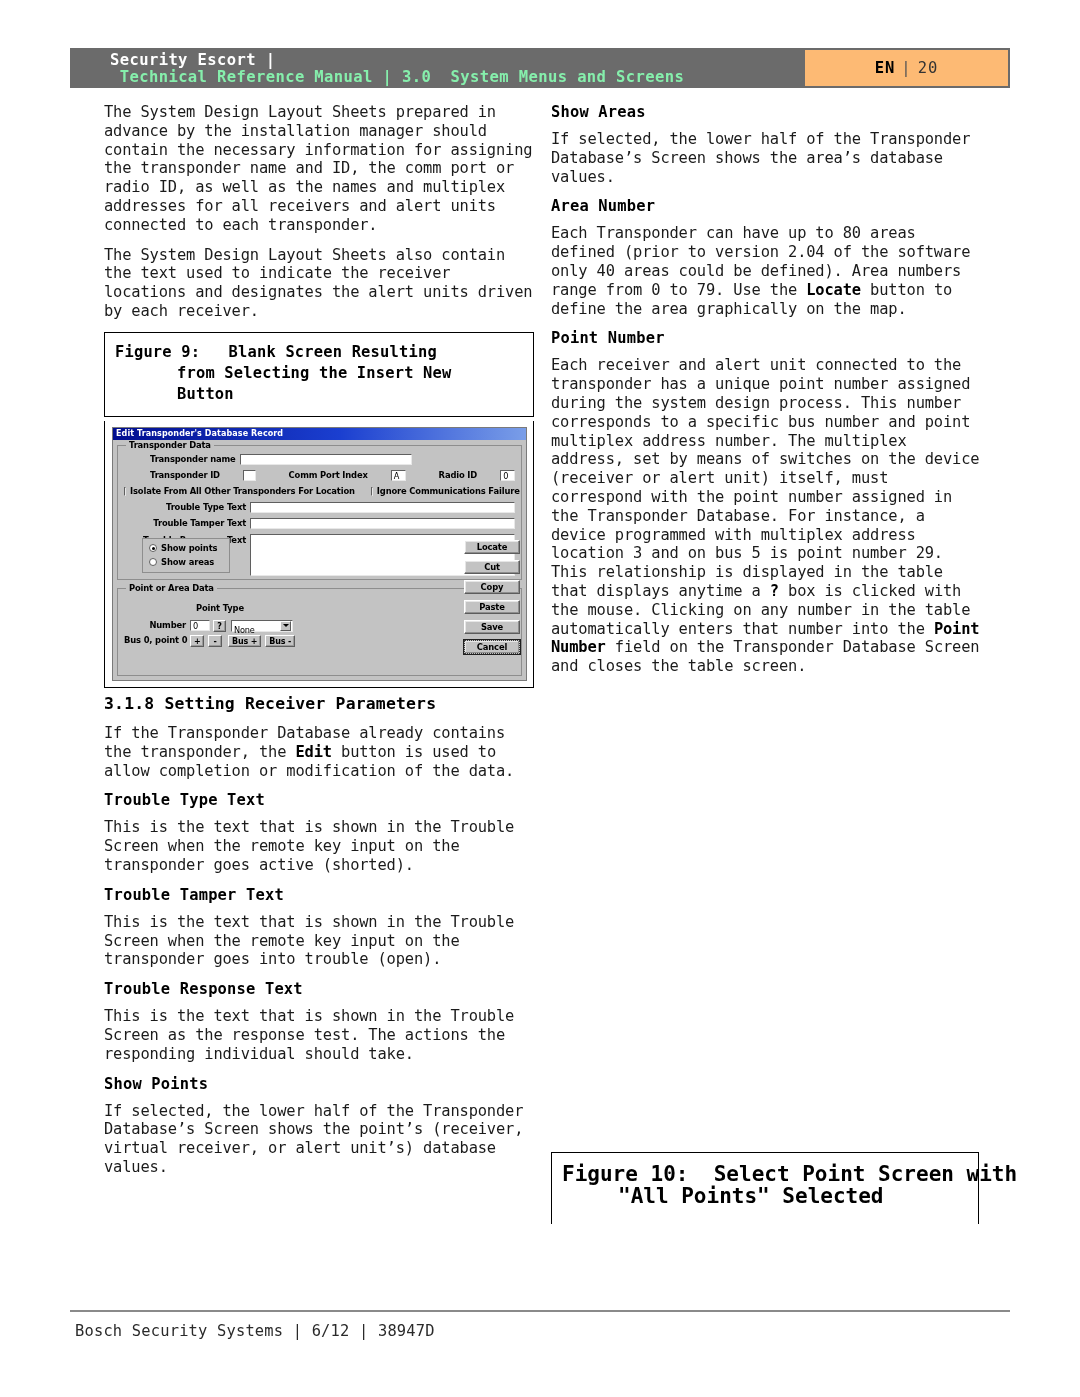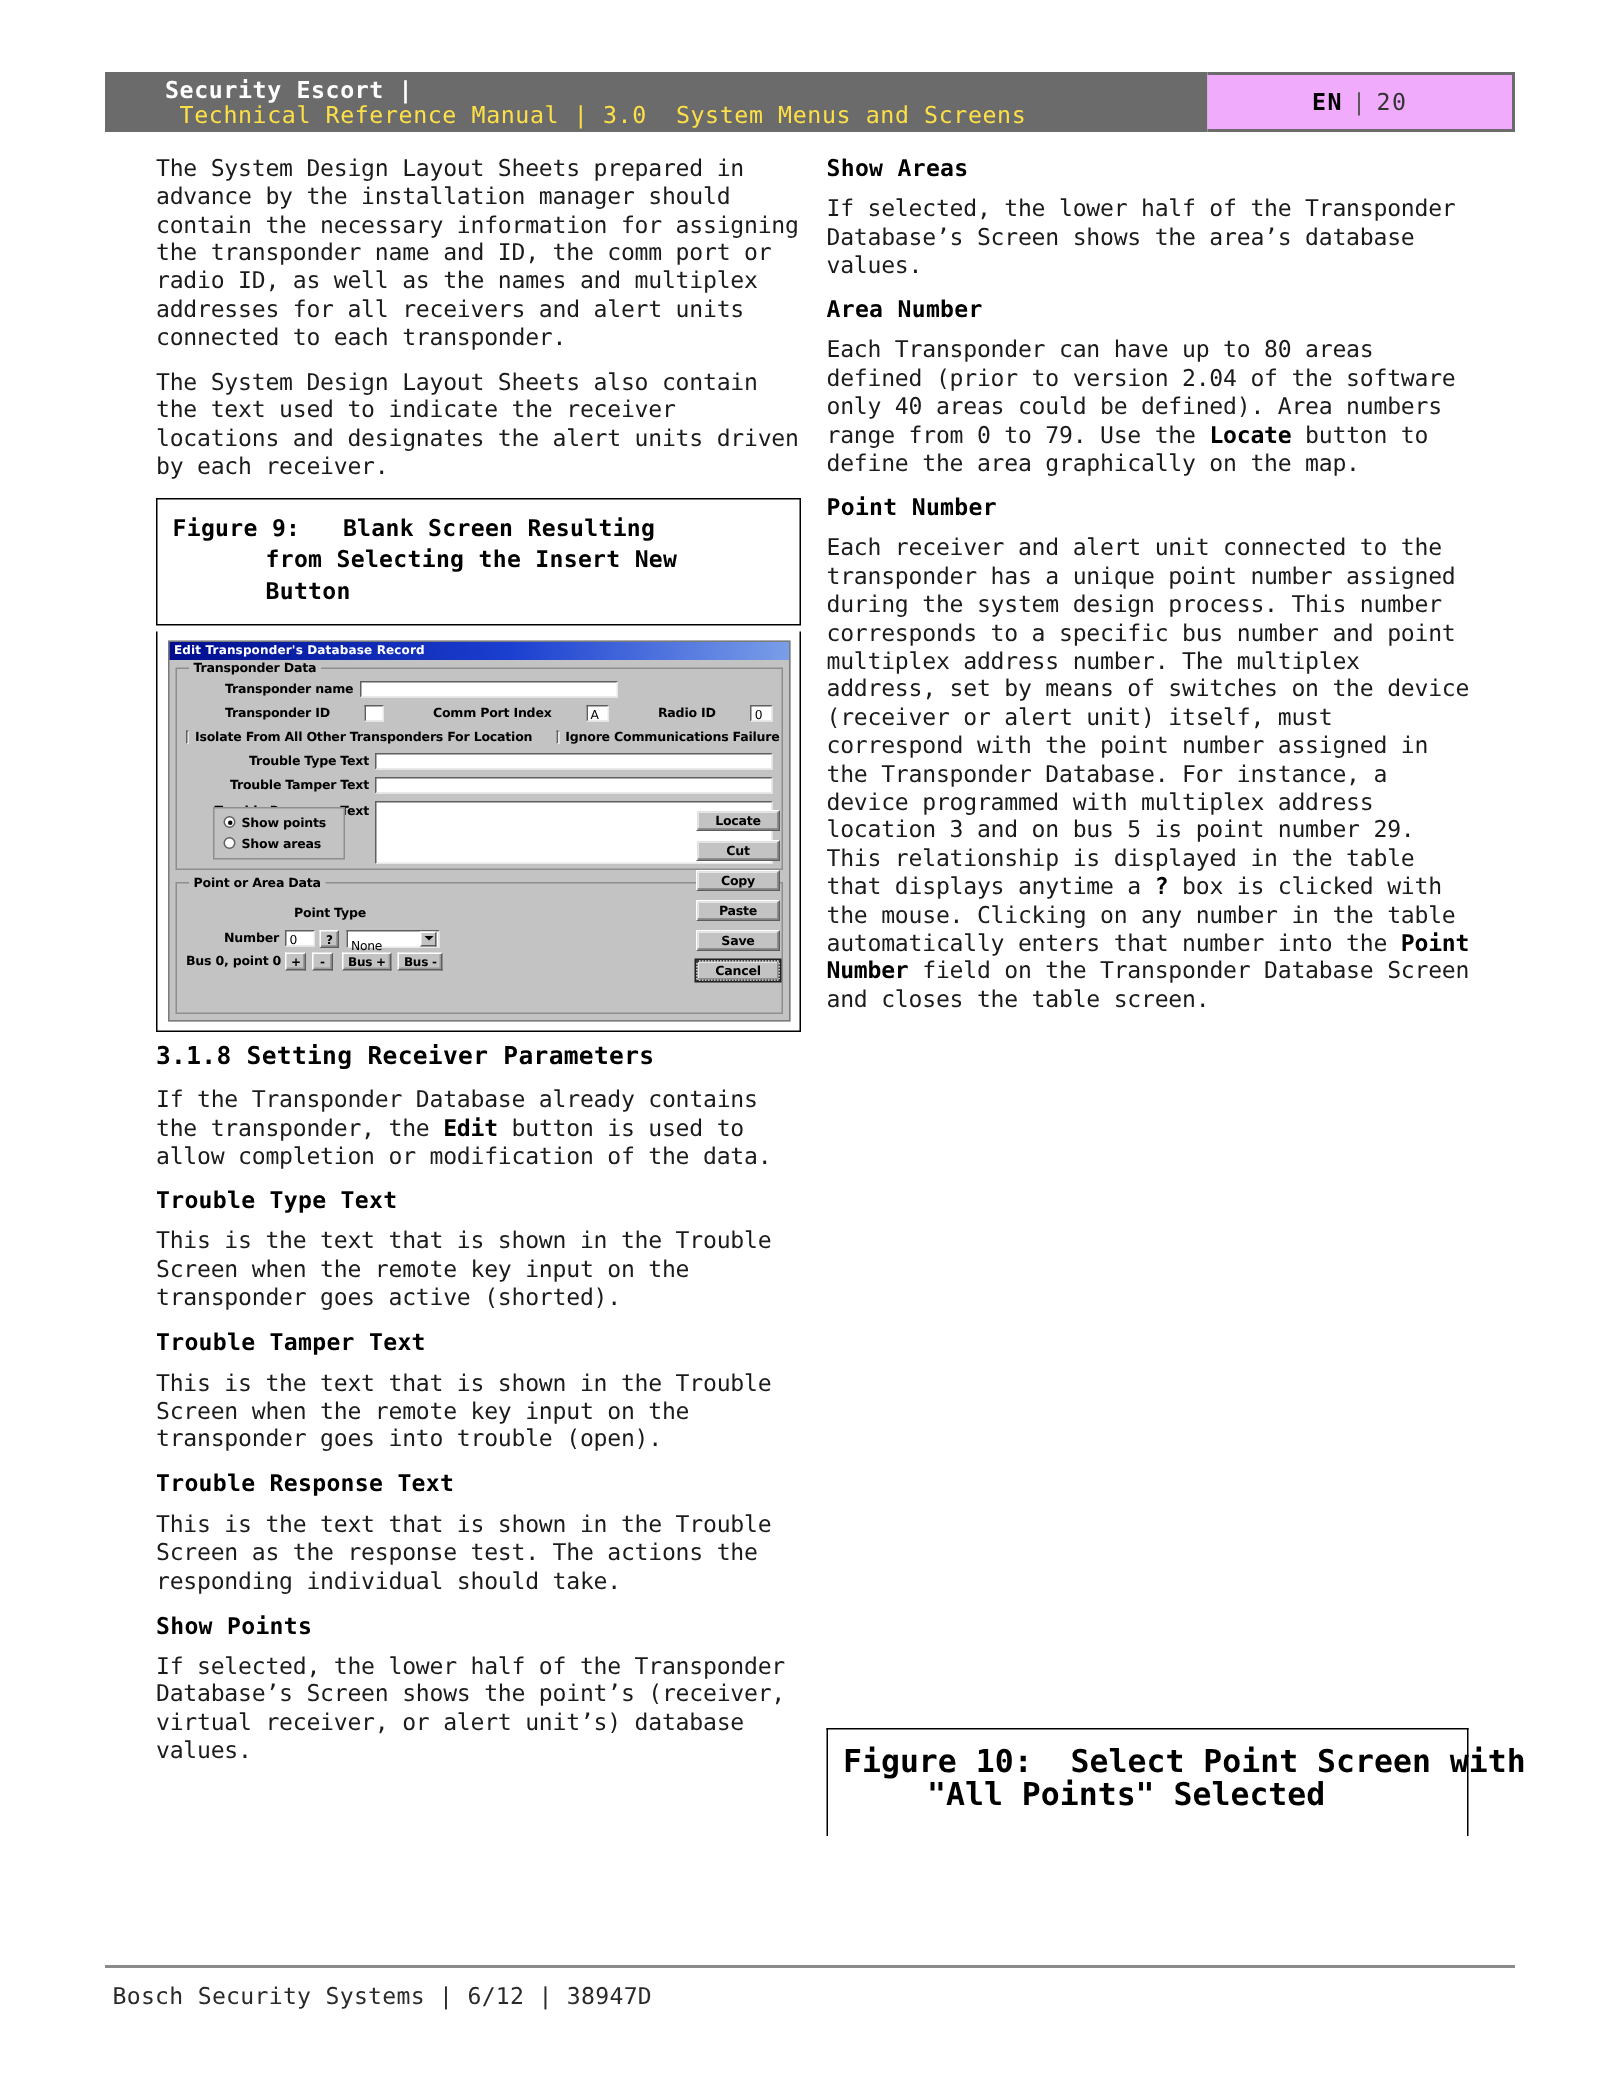--- a/index.html
+++ b/index.html
@@ -46,28 +46,29 @@
     display: flex;
     align-items: flex-start;
     flex-wrap: wrap;
   }
   .header-bar .brand {
     font-weight: bold;
     color: #ffffff;
     white-space: pre;
   }
   .header-bar .rest {
-    color: #fde047;
+    color: #86efac;
     white-space: pre-wrap;
+    font-weight: bold;
   }
   .header-page {
     flex: 1;
     border: 2px solid #6b6b6b;
     border-left: none;
-    background: #f0abfc;
+    background: #fdba74;
     display: flex;
     align-items: center;
     justify-content: center;
     font-size: 15.5px;
     letter-spacing: 1px;
   }
   .header-page .en { font-weight: bold; color: #000; }
   .header-page .sep { color: #555; margin: 0 6px; }
   .header-page .num { color: #333; }
 

